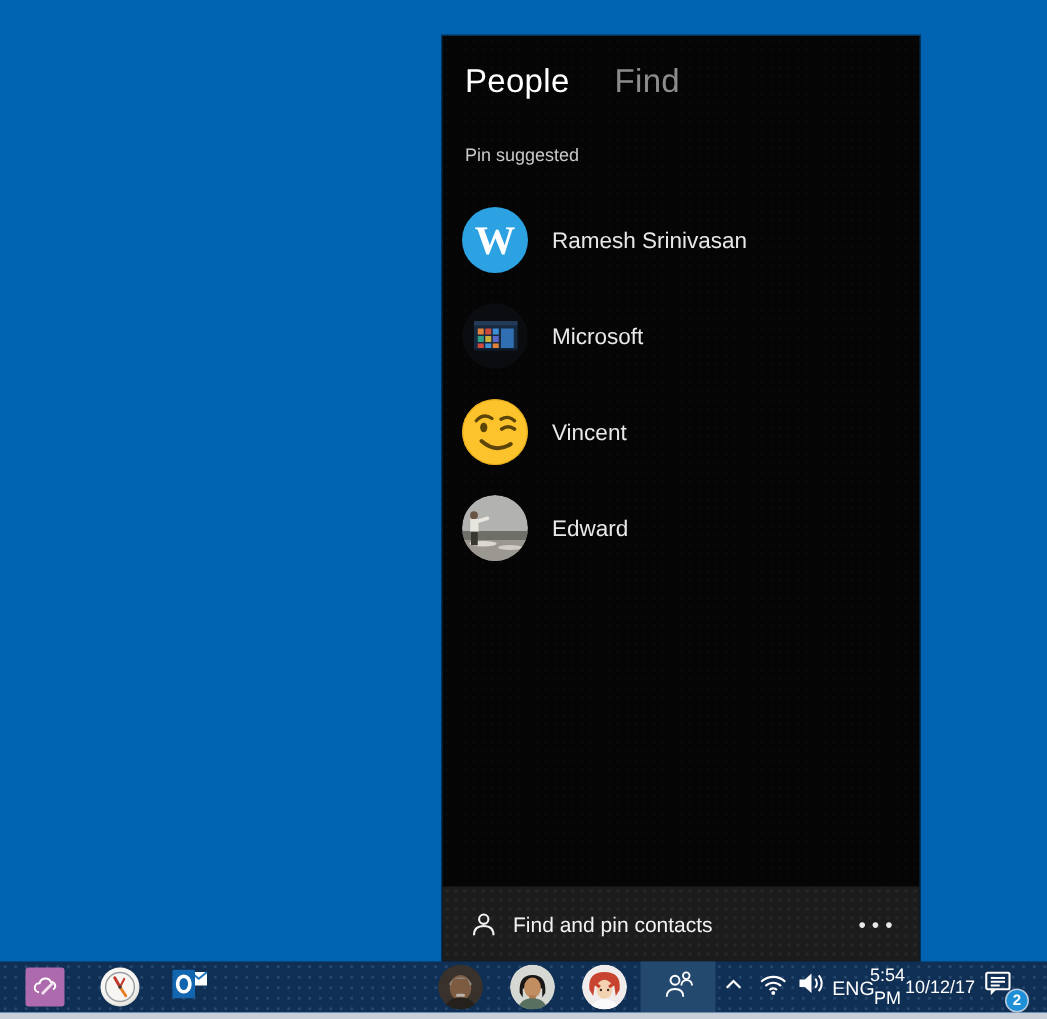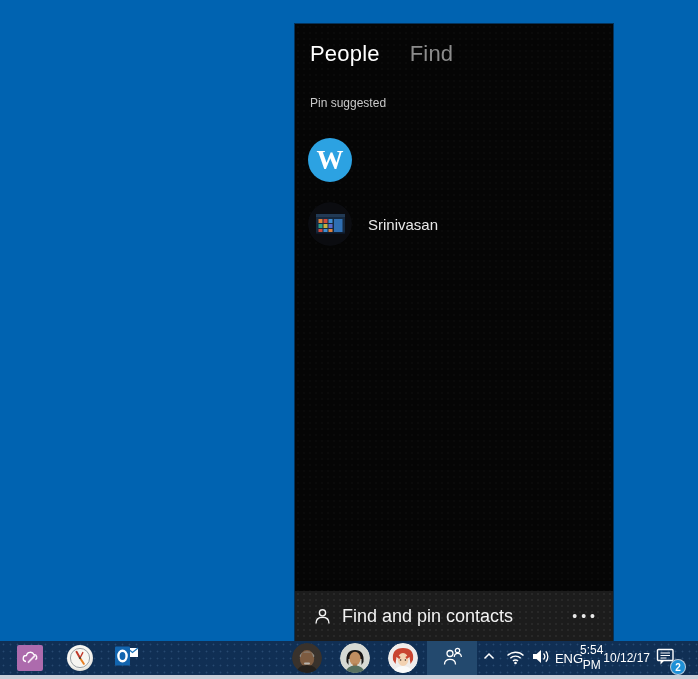--- a/index.html
+++ b/index.html
@@ -33,21 +33,21 @@
   .av-monogram span { font-family:"Liberation Serif", serif; font-size:27px; font-weight:600; color:#fff; line-height:1; }
 
   .footer {
     position:absolute; left:0; right:0; bottom:0; height:50px;
     background:#1c1c1c;
     background-image: radial-gradient(rgba(255,255,255,0.05) 0.9px, transparent 1.3px);
     background-size:6px 6px;
     display:flex; align-items:center;
   }
   .footer-icon { margin-left:18px; display:flex; }
-  .footer-label { margin-left:10px; font-size:18px; color:#f2f2f2; }
+  .footer-label { margin-left:10px; font-size:14px; color:#f2f2f2; }
   .footer-more { margin-left:auto; margin-right:14px; color:#e8e8e8; font-size:14px; letter-spacing:4px; cursor:default; }
 
   
   .taskbar {
     position:absolute; left:0; top:641px; width:698px; height:34px;
     background:#102f54;
     background-image: radial-gradient(rgba(125,170,215,0.22) 0.8px, transparent 1.1px);
     background-size:7px 7px;
   }
   .bottom-strip { position:absolute; left:0; top:675px; width:698px; height:4px; background:#c9cfd9; }
@@ -97,20 +97,21 @@
   </div>
 
   <div class="section-label">Pin suggested</div>
 
   <div class="contacts">
 
     <div class="contact-row">
       <div class="avatar av-monogram">
         <span>W</span>
       </div>
+      <span class="contact-name">Ramesh Srinivasan</span>
     </div>
 
     <div class="contact-row">
       <div class="avatar">
         <svg viewBox="0 0 44 44">
           <circle cx="22" cy="22" r="22" fill="#0b0c10"></circle>
           <rect x="8" y="12" width="29" height="20" rx="1.5" fill="#16293f"></rect>
           <rect x="8" y="12" width="29" height="3" fill="#223a55"></rect>
           <rect x="10.5" y="17" width="4" height="4" fill="#e0813c"></rect>
           <rect x="15.5" y="17" width="4" height="4" fill="#cf4a3c"></rect>
@@ -118,24 +119,54 @@
           <rect x="10.5" y="22" width="4" height="4" fill="#2ea089"></rect>
           <rect x="15.5" y="22" width="4" height="4" fill="#c8b03e"></rect>
           <rect x="20.5" y="22" width="4" height="4" fill="#5a68c9"></rect>
           <rect x="10.5" y="27" width="4" height="3" fill="#cf4a3c"></rect>
           <rect x="15.5" y="27" width="4" height="3" fill="#3f8fd4"></rect>
           <rect x="20.5" y="27" width="4" height="3" fill="#e0813c"></rect>
           <rect x="26" y="17" width="8.5" height="13" fill="#2f6fb2"></rect>
           <rect x="8" y="30.5" width="29" height="1.5" fill="#0d1624"></rect>
         </svg>
       </div>
-      <span class="contact-name">Srinivasan</span>
-    </div>
-
-
+      <span class="contact-name">Microsoft</span>
+    </div>
+
+    <div class="contact-row">
+      <div class="avatar">
+        <svg viewBox="0 0 44 44">
+          <circle cx="22" cy="22" r="22" fill="#fcc32c"></circle>
+          <circle cx="22" cy="22" r="22" fill="none" stroke="#e3a81c" stroke-width="1.5"></circle>
+          <path d="M9.5 14.5 q5 -5.5 10.5 -1.5" stroke="#5d4408" stroke-width="2.2" fill="none" stroke-linecap="round"></path>
+          <ellipse cx="14.5" cy="19" rx="2.4" ry="3.2" fill="#5d4408"></ellipse>
+          <path d="M26 13.5 q5 -3 9 1" stroke="#5d4408" stroke-width="2.2" fill="none" stroke-linecap="round"></path>
+          <path d="M26.5 20 q4.2 -3 8.5 0" stroke="#5d4408" stroke-width="2.4" fill="none" stroke-linecap="round"></path>
+          <path d="M13 28 q9.5 8.5 19.5 2" stroke="#5d4408" stroke-width="2.6" fill="none" stroke-linecap="round"></path>
+        </svg>
+      </div>
+      <span class="contact-name">Vincent</span>
+    </div>
+
+    <div class="contact-row">
+      <div class="avatar">
+        <svg viewBox="0 0 44 44">
+          <circle cx="22" cy="22" r="22" fill="#b2b3b1"></circle>
+          <rect x="0" y="24" width="44" height="6" fill="#6f6f69"></rect>
+          <rect x="0" y="30" width="44" height="14" fill="#9b9791"></rect>
+          <ellipse cx="14" cy="32.5" rx="9" ry="1.8" fill="#dcd9d3"></ellipse>
+          <ellipse cx="32" cy="35" rx="8" ry="1.6" fill="#cfccc6"></ellipse>
+          <circle cx="8" cy="13.5" r="2.6" fill="#6a5443"></circle>
+          <rect x="5.5" y="16" width="5.5" height="8.5" fill="#e8e5df"></rect>
+          <path d="M10.5 17.5 L17 15.5" stroke="#e8e5df" stroke-width="2.4" stroke-linecap="round"></path>
+          <rect x="6" y="24.5" width="4.5" height="9" fill="#3a3632"></rect>
+        </svg>
+      </div>
+      <span class="contact-name">Edward</span>
+    </div>
 
 
   </div>
 
   <div class="footer">
     <span class="footer-icon">
       <svg width="19" height="19" viewBox="0 0 19 19">
         <circle cx="9.5" cy="5.8" r="3.1" fill="none" stroke="#f2f2f2" stroke-width="1.4"></circle>
         <path d="M3 16.5 q0 -6.2 6.5 -6.2 q6.5 0 6.5 6.2" fill="none" stroke="#f2f2f2" stroke-width="1.4"></path>
       </svg>

